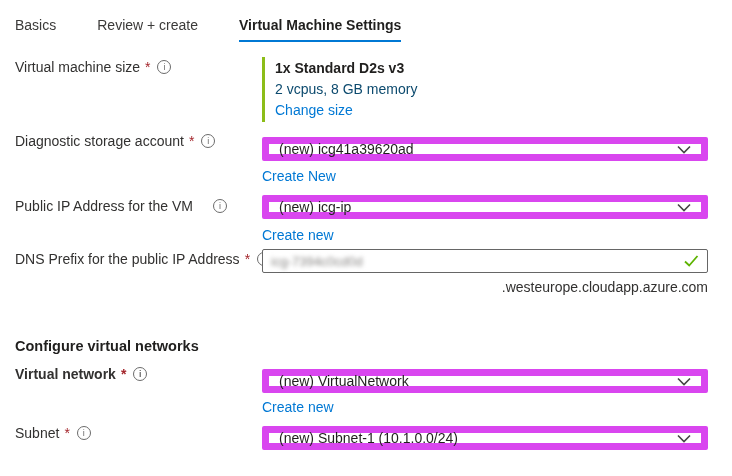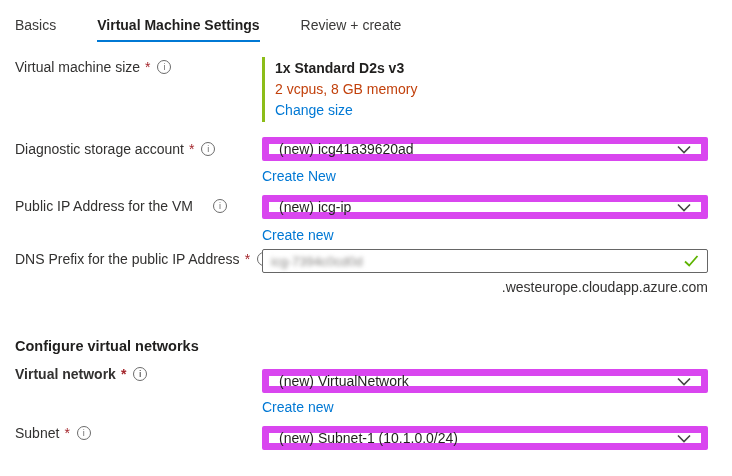--- a/index.html
+++ b/index.html
@@ -22,21 +22,21 @@
     display:inline-flex; align-items:center; justify-content:center;
     width:14px; height:14px; border:1px solid #6b6b6b; border-radius:50%;
     font-size:9px; line-height:1; color:#6b6b6b; cursor:pointer; flex:0 0 auto;
   }
 
   
   .ctl { position:absolute; left:262px; width:446px; }
 
   .vm-size-block { border-left:3px solid #8cbd18; padding:1px 0 1px 10px; }
   .vm-size-title { font-weight:700; color:#201f1e; line-height:21px; }
-  .vm-size-sub { color:#c2410c; line-height:21px; }
+  .vm-size-sub { color:#0c4a6e; line-height:21px; }
   .link { color:#0078d4; line-height:21px; cursor:pointer; display:inline-block; text-decoration:none; font-size:14px; }
 
   .dropdown {
     height:24px; border:7px solid #d946ef; border-radius:2px; background:#fff;
     display:flex; align-items:center; justify-content:space-between;
     padding:0 10px; font-size:14px; color:#201f1e; cursor:pointer;
   }
   .dropdown .val { white-space:nowrap; overflow:hidden; text-overflow:ellipsis; }
   .chev { flex:0 0 auto; margin-left:8px; display:block; }
 
@@ -46,35 +46,35 @@
   }
   .textfield .redacted { color:#8a8886; filter:blur(2.3px); user-select:none; font-size:13px; }
   .check { flex:0 0 auto; }
 
   .domain-suffix { position:absolute; right:24px; top:279px; font-size:14px; color:#323130; }
 
   .section-heading { position:absolute; left:15px; top:338px; font-size:14.5px; font-weight:700; color:#201f1e; }
 
   
   #lbl-vmsize { top:59px; }   #ctl-vmsize { top:57px; }
-  #lbl-diag   { top:141px;text-align:right; }  #ctl-diag   { top:137px; }  #lnk-diag { position:absolute; left:262px; top:166px; }
+  #lbl-diag   { top:133px;text-align:right; }  #ctl-diag   { top:137px; }  #lnk-diag { position:absolute; left:262px; top:166px; }
   #lbl-pubip  { top:198px;gap:20px; }  #ctl-pubip  { top:195px; }  #lnk-pubip { position:absolute; left:262px; top:225px; }
   #lbl-dns    { top:251px; }  #ctl-dns    { top:249px; }
   #lbl-vnet   { top:366px;font-weight:bold; }  #ctl-vnet   { top:369px; }  #lnk-vnet { position:absolute; left:262px; top:397px; }
   #lbl-subnet { top:425px; }  #ctl-subnet { top:426px; }
 </style>
 </head>
 <body>
 
 <div class="canvas">
 
   <div class="tabbar">
     <div class="tab">Basics</div>
+    <div class="tab">Review + create</div>
     <div class="tab active">Virtual Machine Settings</div>
-    <div class="tab">Review + create</div>
   </div>
 
   <div class="field-label" id="lbl-vmsize">
     <span>Virtual machine size</span>
       <span class="req">*</span>
     <span class="info-icon">i</span>
   </div>
   <div class="ctl vm-size-block" id="ctl-vmsize">
     <div class="vm-size-title">1x Standard D2s v3</div>
     <div class="vm-size-sub">2 vcpus, 8 GB memory</div>

